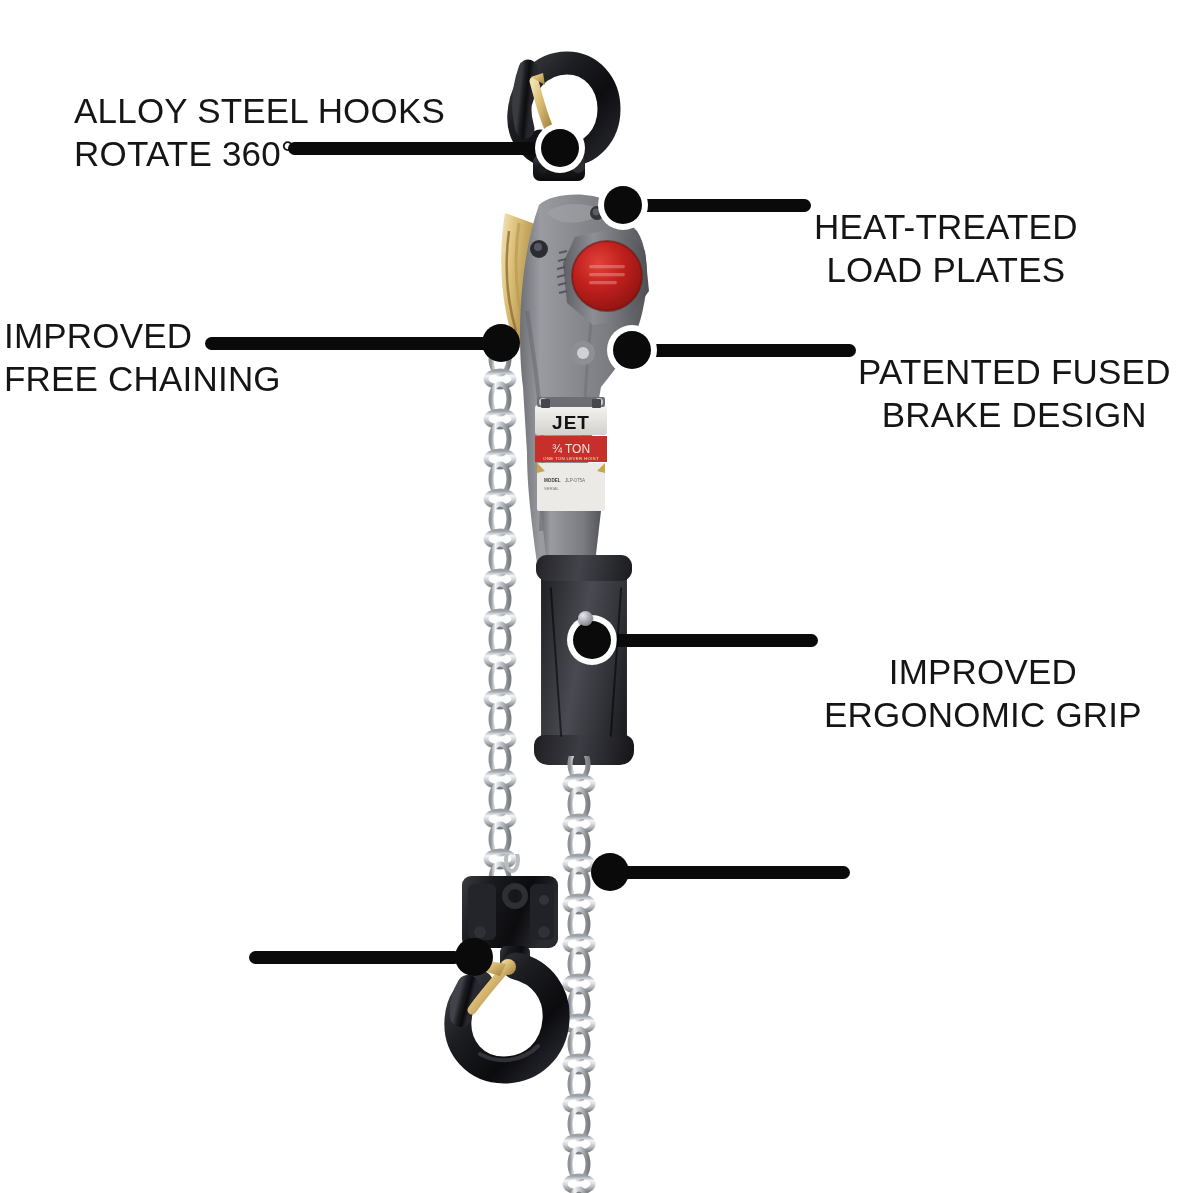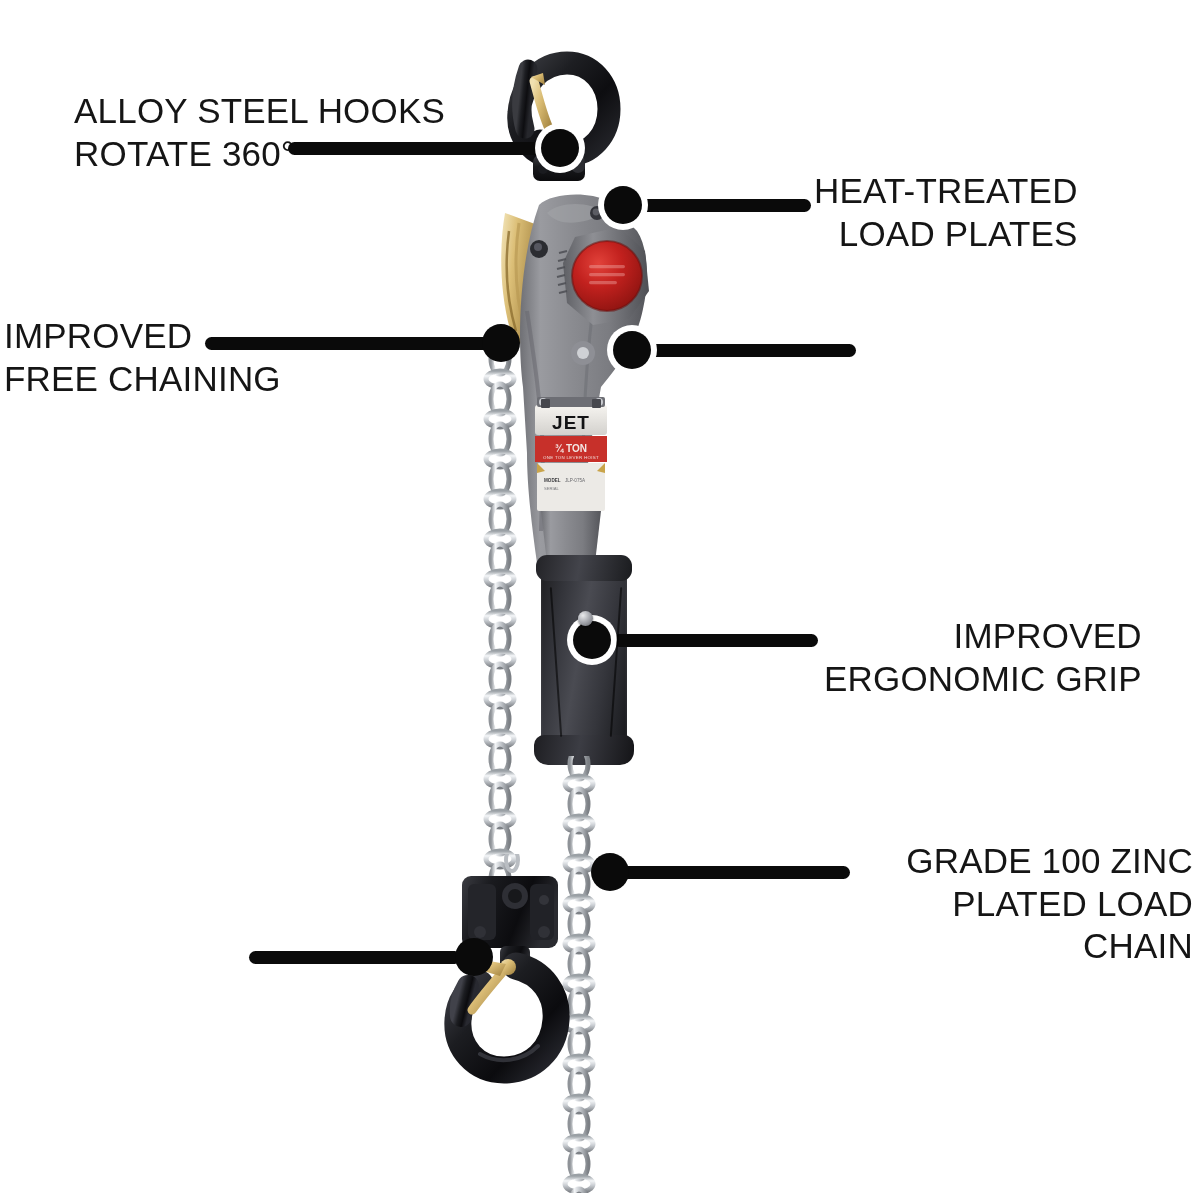--- a/index.html
+++ b/index.html
@@ -19,21 +19,21 @@
   .callout-label {
     position: absolute;
     color: #151515;
     font-weight: 400;
     font-size: 35px;
     line-height: 1.22;
     letter-spacing: 0.2px;
     white-space: pre-line;
     font-family: "Liberation Sans", sans-serif;
   }
-  .callout-label.right { text-align: right; }
+  .callout-label.right { text-align: center; margin-top: 36px; }
   .callout-label.left  { text-align: left; }
 
   
   .leader {
     position: absolute;
     background: #0a0a0a;
     height: 13px;
     border-radius: 7px;
   }
   .leader-dot {
@@ -223,21 +223,21 @@
       <path d="M40 272 L48 280 L40 282 Z" fill="#c9a44a"></path>
       <path d="M108 272 L100 280 L108 282 Z" fill="#c9a44a"></path>
 
       <path d="M44 320 L104 320 L98 372 L50 372 Z" fill="url(#bodyGray)"></path>
     </svg>
 
     <div style="position:absolute;left:535px;top:387px;width:72px;height:30px;display:flex;align-items:center;justify-content:center;">
       <span style="font-family:'Liberation Sans',sans-serif;font-weight:700;font-size:19px;letter-spacing:1px;color:#121214;">JET</span>
     </div>
     <div style="position:absolute;left:535px;top:418px;width:72px;height:26px;display:flex;flex-direction:column;align-items:center;justify-content:center;line-height:1;">
-      <span style="font-family:'Liberation Sans',sans-serif;font-size:10px;font-weight:700;color:#f3e7e4;">¾ TON</span>
+      <span style="font-family:'Liberation Sans',sans-serif;font-size:12px;font-weight:400;color:#f3e7e4;">¾ TON</span>
       <span style="font-family:'Liberation Sans',sans-serif;font-size:4.4px;color:#f0dedb;margin-top:2px;letter-spacing:.3px;">ONE TON LEVER HOIST</span>
     </div>
     <div style="position:absolute;left:540px;top:452px;width:62px;height:40px;padding:5px 4px;line-height:1.5;">
       <div style="font-family:'Liberation Sans',sans-serif;font-size:4.6px;color:#3b3b3e;">
         <span style="font-weight:700;">MODEL</span>
         <span style="margin-left:3px;color:#6a6a6e;">JLP-075A</span>
       </div>
       <div style="font-family:'Liberation Sans',sans-serif;font-size:4.2px;color:#7b7b7f;margin-top:1px;">SERIAL</div>
     </div>
 
@@ -379,29 +379,29 @@
   <div class="callout-label right" style="left:814px;top:170px;">HEAT-TREATED
 LOAD PLATES</div>
   <div class="leader" style="left:631px;top:199px;width:180px;"></div>
   <div class="leader-dot ringed" style="left:604px;top:186px;"></div>
 
   <div class="callout-label left" style="left:4px;top:315px;">IMPROVED
 FREE CHAINING</div>
   <div class="leader" style="left:205px;top:337px;width:285px;"></div>
   <div class="leader-dot" style="left:482px;top:324px;"></div>
 
+  <div class="callout-label right" style="left:858px;top:315px;">PATENTED FUSED
+BRAKE DESIGN</div>
   <div class="leader" style="left:641px;top:344px;width:215px;"></div>
   <div class="leader-dot ringed" style="left:613px;top:331px;"></div>
 
   <div class="callout-label right" style="left:824px;top:615px;">IMPROVED
 ERGONOMIC GRIP</div>
   <div class="leader" style="left:613px;top:634px;width:205px;"></div>
   <div class="leader-dot ringed" style="left:573px;top:621px;"></div>
 
-  <div class="callout-label right" style="left:856px;top:840px;">GRADE 100 ZINC
-PLATED LOAD CHAIN</div>
   <div class="leader" style="left:617px;top:866px;width:233px;"></div>
   <div class="leader-dot" style="left:591px;top:853px;"></div>
 
   <div class="leader" style="left:249px;top:951px;width:212px;"></div>
   <div class="leader-dot" style="left:455px;top:938px;"></div>
 
 </div>
 
 </body></html>

